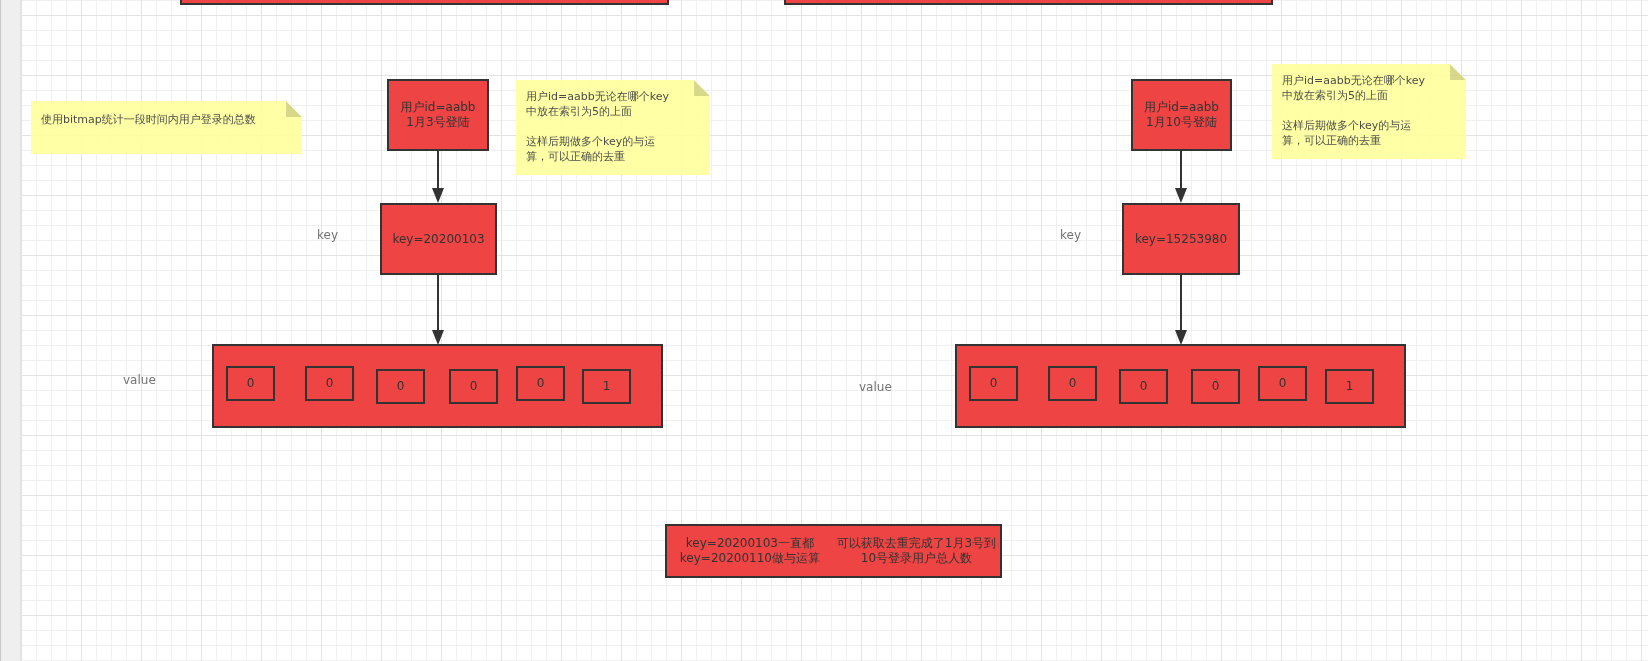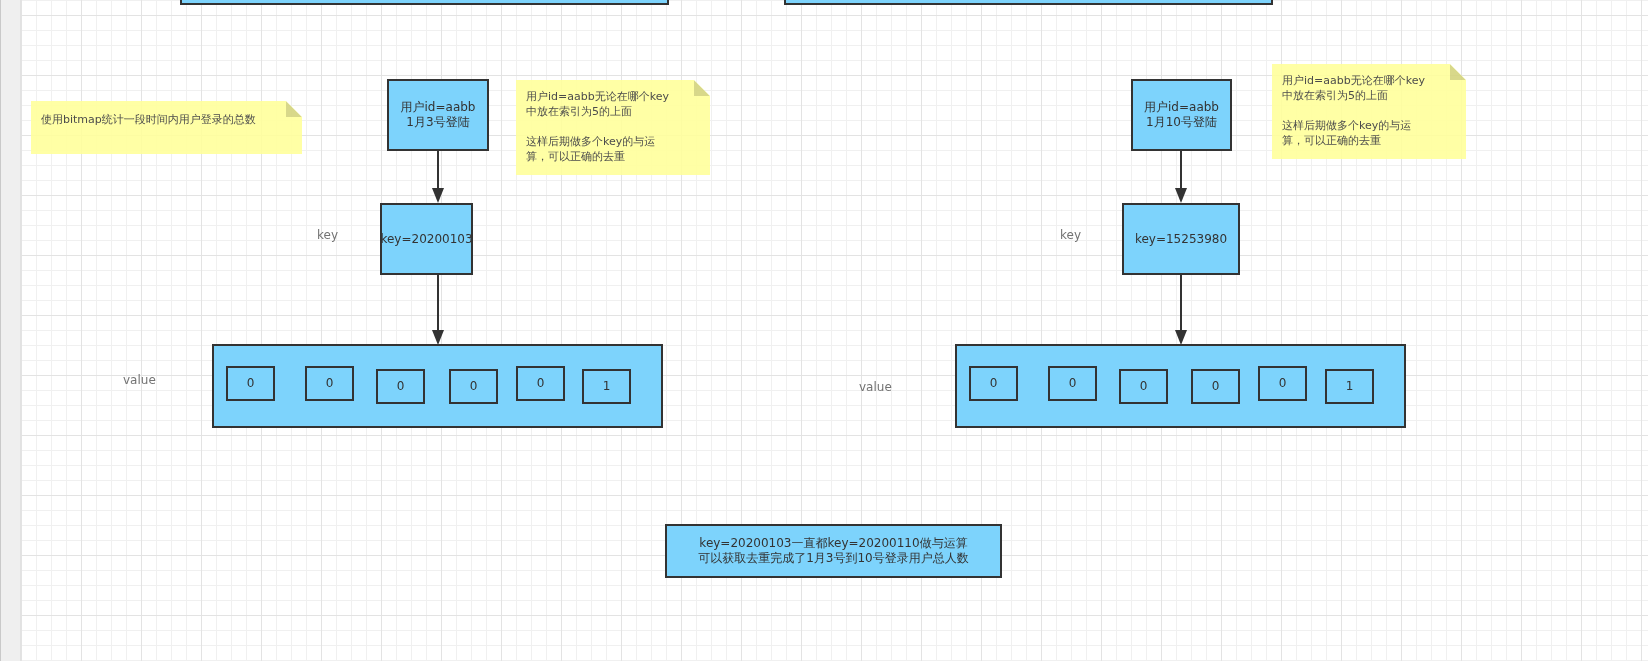--- a/index.html
+++ b/index.html
@@ -20,21 +20,21 @@
     background-image:
       linear-gradient(to right, #e3e3e3 1px, transparent 1px),
       linear-gradient(to bottom, #e3e3e3 1px, transparent 1px),
       linear-gradient(to right, #f0f0f0 1px, transparent 1px),
       linear-gradient(to bottom, #f0f0f0 1px, transparent 1px);
     background-size:60px 60px, 60px 60px, 15px 15px, 15px 15px;
     background-position:0 0, 0 15px, 0 0, 0 0;
   }
   .shape {
     position:absolute; box-sizing:border-box;
-    border:2px solid #333333; background:#7dd3fc;
+    border:2px solid #333333; background:#ef4444;
     display:flex; align-items:center; justify-content:center; text-align:center;
     font-size:12px; line-height:15px; color:#333333;
   }
   .note {
     position:absolute; box-sizing:border-box;
     background:#ffff99; opacity:0.88;
     font-size:11px; line-height:15px; color:#333333;
     padding:9px 10px;
     clip-path:polygon(0 0, calc(100% - 16px) 0, 100% 16px, 100% 100%, 0 100%);
   }
@@ -78,21 +78,21 @@
   <div class="body-text">用户id=aabb无论在哪个key
 中放在索引为5的上面
 
 这样后期做多个key的与运
 算，可以正确的去重</div>
 </div>
 <div class="conn-line" style="left:437px; top:151px; height:38px;"></div>
 <div class="arrowhead" style="left:432px; top:188px;"></div>
 
 <div class="label" style="left:317px; top:228px;">key</div>
-<div class="shape" style="left:380px; top:203px; width:93px; height:72px;">
+<div class="shape" style="left:380px; top:203px; width:117px; height:72px;">
   <span>key=20200103</span>
 </div>
 <div class="conn-line" style="left:437px; top:275px; height:56px;"></div>
 <div class="arrowhead" style="left:432px; top:330px;"></div>
 
 <div class="label" style="left:123px; top:373px;">value</div>
 <div class="shape" style="left:212px; top:344px; width:451px; height:84px;"></div>
 <div class="shape cell" style="left:226px; top:366px; width:49px; height:35px;">
     <span>0</span>
   </div>
@@ -148,16 +148,16 @@
 <div class="shape cell" style="left:1191px; top:369px; width:49px; height:35px;">
     <span>0</span>
   </div>
 <div class="shape cell" style="left:1258px; top:366px; width:49px; height:35px;">
     <span>0</span>
   </div>
 <div class="shape cell" style="left:1325px; top:369px; width:49px; height:35px;">
     <span>1</span>
   </div>
 
-<div class="shape" style="left:665px; top:524px; width:337px; height:54px; flex-direction:column;">
+<div class="shape" style="left:665px; top:524px; width:337px; height:54px; ">
   <span>key=20200103一直都key=20200110做与运算</span>
   <span>可以获取去重完成了1月3号到10号登录用户总人数</span>
 </div>
 
 </body></html>

